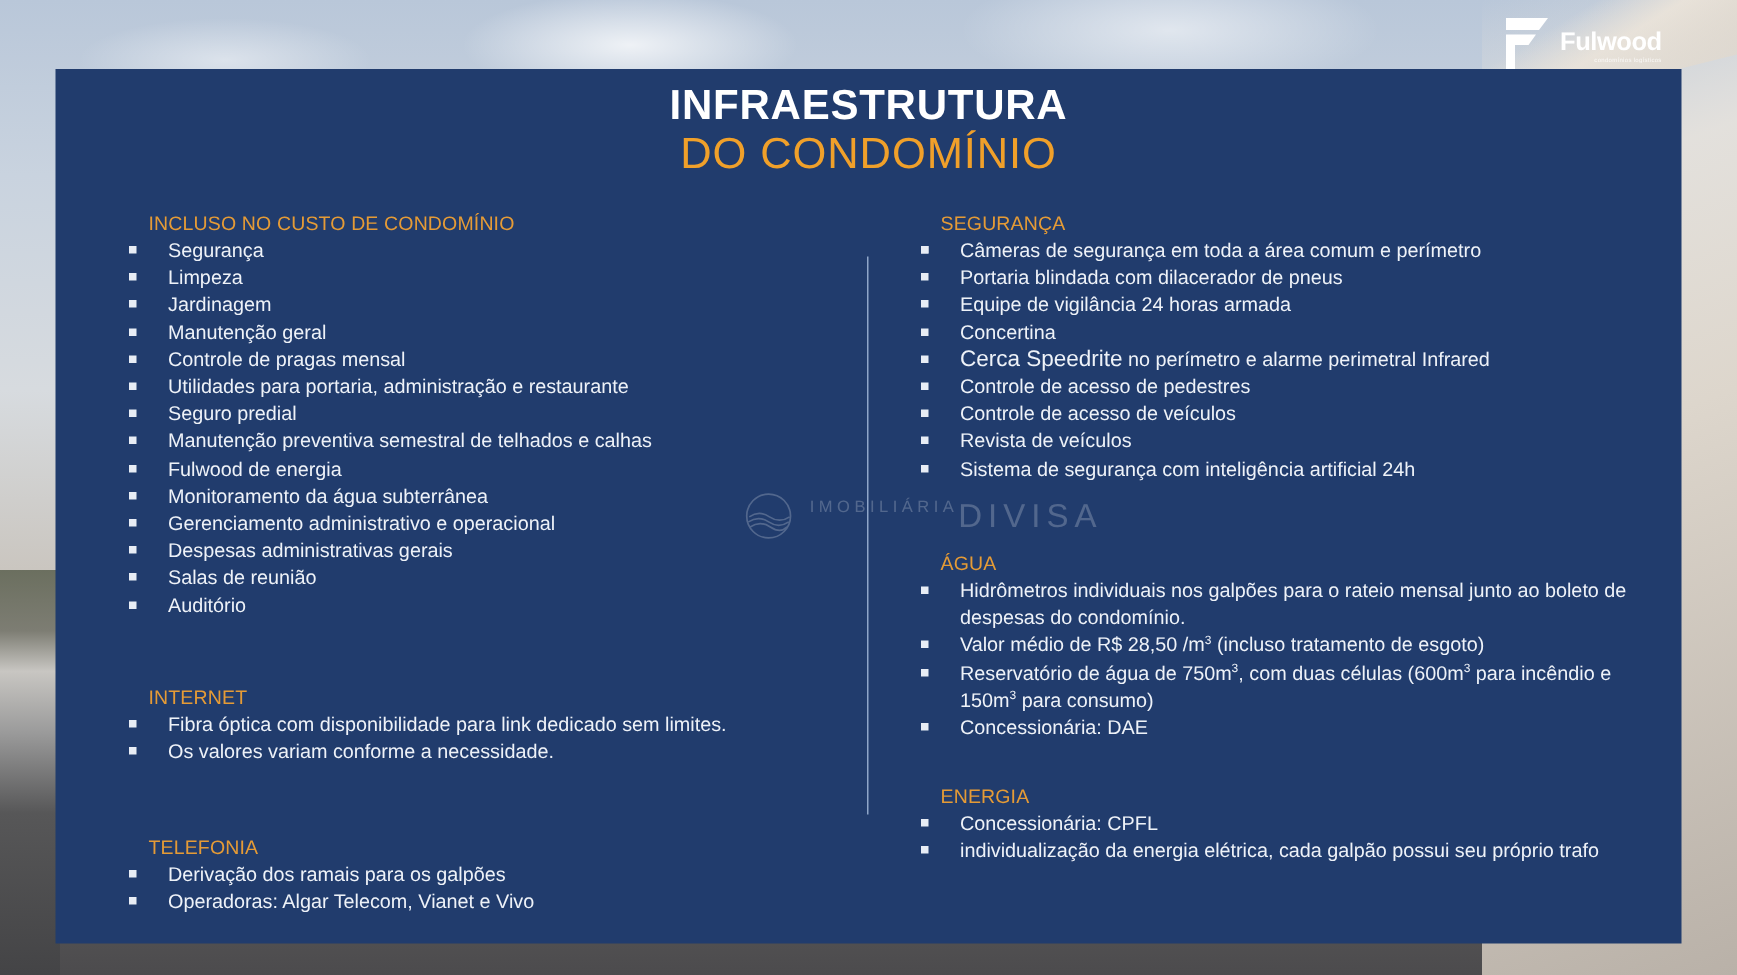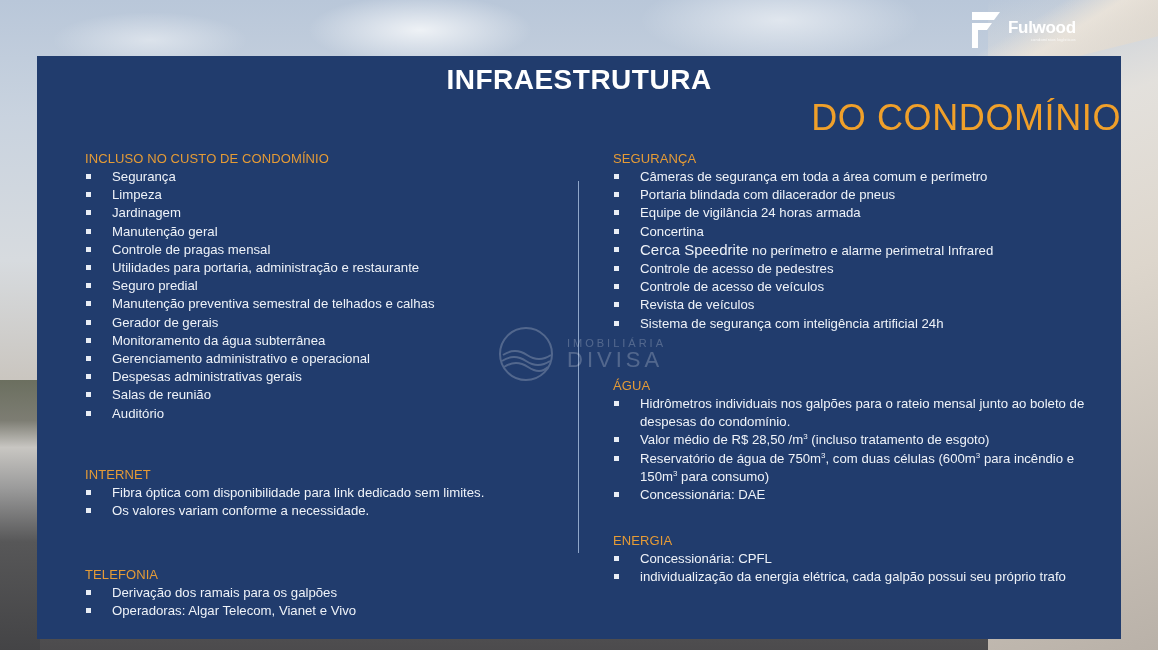--- a/index.html
+++ b/index.html
@@ -32,56 +32,56 @@
     background: linear-gradient(160deg, rgba(220,214,205,0) 30%, #e9e2d8 55%, #cfc6ba 100%);
     transform: skewY(-14deg);
   }
   .bg .ground-left {
     position: absolute; left: 0; top: 380px; width: 40px; height: 270px;
     background: linear-gradient(180deg, #6b6f5f 0%, #7d7d73 15%, #c8c6c2 25%, #9b9b9b 40%, #575758 60%, #444446 100%);
   }
 
   
   .logo {
-    position: absolute; left: 968px; top: 8px; width: 130px; height: 44px;
+    position: absolute; left: 1000px; top: 8px; width: 130px; height: 44px;
     display: flex; align-items: center; gap: 6px;
   }
   .logo .mark {
     width: 34px; height: 40px; position: relative;
   }
   .logo .mark svg { width: 34px; height: 40px; }
   .logo .brand {
     color: #ffffff; font-weight: bold; font-size: 17px; letter-spacing: -0.3px;
     display: flex; flex-direction: column; line-height: 1;
   }
   .logo .tagline { font-size: 4px; font-weight: normal; opacity: 0.8; margin-top: 2px; letter-spacing: 0.2px; text-align: right; }
 
   
   .panel {
-    position: absolute; left: 37px; top: 56px; width: 1084px; height: 583px;
+    position: absolute; left: 37px; top: 46px; width: 1084px; height: 583px;
     background: #213c6d;
   }
   .title-1 {
     position: absolute; left: 0; width: 100%; top: 8px;
     text-align: center; color: #ffffff; font-weight: bold; font-size: 28px;
     letter-spacing: 0.5px;
   }
   .title-2 {
     position: absolute; left: 0; width: 100%; top: 41px;
-    text-align: right; color: #f0a02a; font-size: 36px; letter-spacing: 0.6px;
+    text-align: center; color: #f0a02a; font-size: 29px; letter-spacing: 0.6px;
   }
   .divider {
     position: absolute; left: 541px; top: 125px; width: 1px; height: 372px;
     background: #8fa6c9;
   }
 
   .section { position: absolute; }
   .section h3 {
     color: #e59b36; font-weight: normal; font-size: 13px; text-transform: uppercase;
-    letter-spacing: 0.1px; height: 18px; line-height: 18px;
+    letter-spacing: 0.1px; height: 18px; line-height: 18px; margin-left: 14px;
   }
   .section ul { list-style: none; }
   .section li {
     position: relative; color: #eef2f8; font-size: 13.2px; line-height: 18.2px;
     padding-left: 27px;
   }
   .section li .bullet {
     position: absolute; left: 1px; top: 6px; width: 5px; height: 5px; background: #e8edf5;
   }
   .section li .big { font-size: 15px; }
@@ -93,21 +93,21 @@
   .s-seguranca { left: 576px; top: 94px; width: 500px; }
   .s-agua { left: 576px; top: 321px; width: 500px; }
   .s-energia { left: 576px; top: 476px; width: 500px; }
 
   
   .watermark {
     position: absolute; left: 458px; top: 268px; width: 240px; height: 60px;
     opacity: 0.22; display: flex; align-items: center; gap: 10px; pointer-events: none;
   }
   .watermark svg { width: 62px; height: 58px; }
-  .watermark .wm-text { display: flex; flex-direction: column; color: #ffffff; line-height: 1; }
+  .watermark .wm-text { display: flex; color: #ffffff; line-height: 1; }
   .watermark .wm-small { font-size: 11px; letter-spacing: 3px; }
   .watermark .wm-big { font-size: 22px; letter-spacing: 4px; font-weight: normal; }
 </style>
 </head>
 <body>
 
 <div class="bg">
   <div class="sky-clouds"></div>
   <div class="roof"></div>
   <div class="building"></div>
@@ -150,21 +150,21 @@
     <h3>INCLUSO NO CUSTO DE CONDOMÍNIO</h3>
     <ul>
       <li><span class="bullet"></span><span>Segurança</span></li>
       <li><span class="bullet"></span><span>Limpeza</span></li>
       <li><span class="bullet"></span><span>Jardinagem</span></li>
       <li><span class="bullet"></span><span>Manutenção geral</span></li>
       <li><span class="bullet"></span><span>Controle de pragas mensal</span></li>
       <li><span class="bullet"></span><span>Utilidades para portaria, administração e restaurante</span></li>
       <li><span class="bullet"></span><span>Seguro predial</span></li>
       <li><span class="bullet"></span><span>Manutenção preventiva semestral de telhados e calhas</span></li>
-      <li><span class="bullet"></span><span>Gerador de gerais</span></li>
+      <li><span class="bullet"></span><span>Fulwood de energia</span></li>
       <li><span class="bullet"></span><span>Monitoramento da água subterrânea</span></li>
       <li><span class="bullet"></span><span>Gerenciamento administrativo e operacional</span></li>
       <li><span class="bullet"></span><span>Despesas administrativas gerais</span></li>
       <li><span class="bullet"></span><span>Salas de reunião</span></li>
       <li><span class="bullet"></span><span>Auditório</span></li>
     </ul>
   </div>
 
   <div class="section s-internet">
     <h3>INTERNET</h3>

